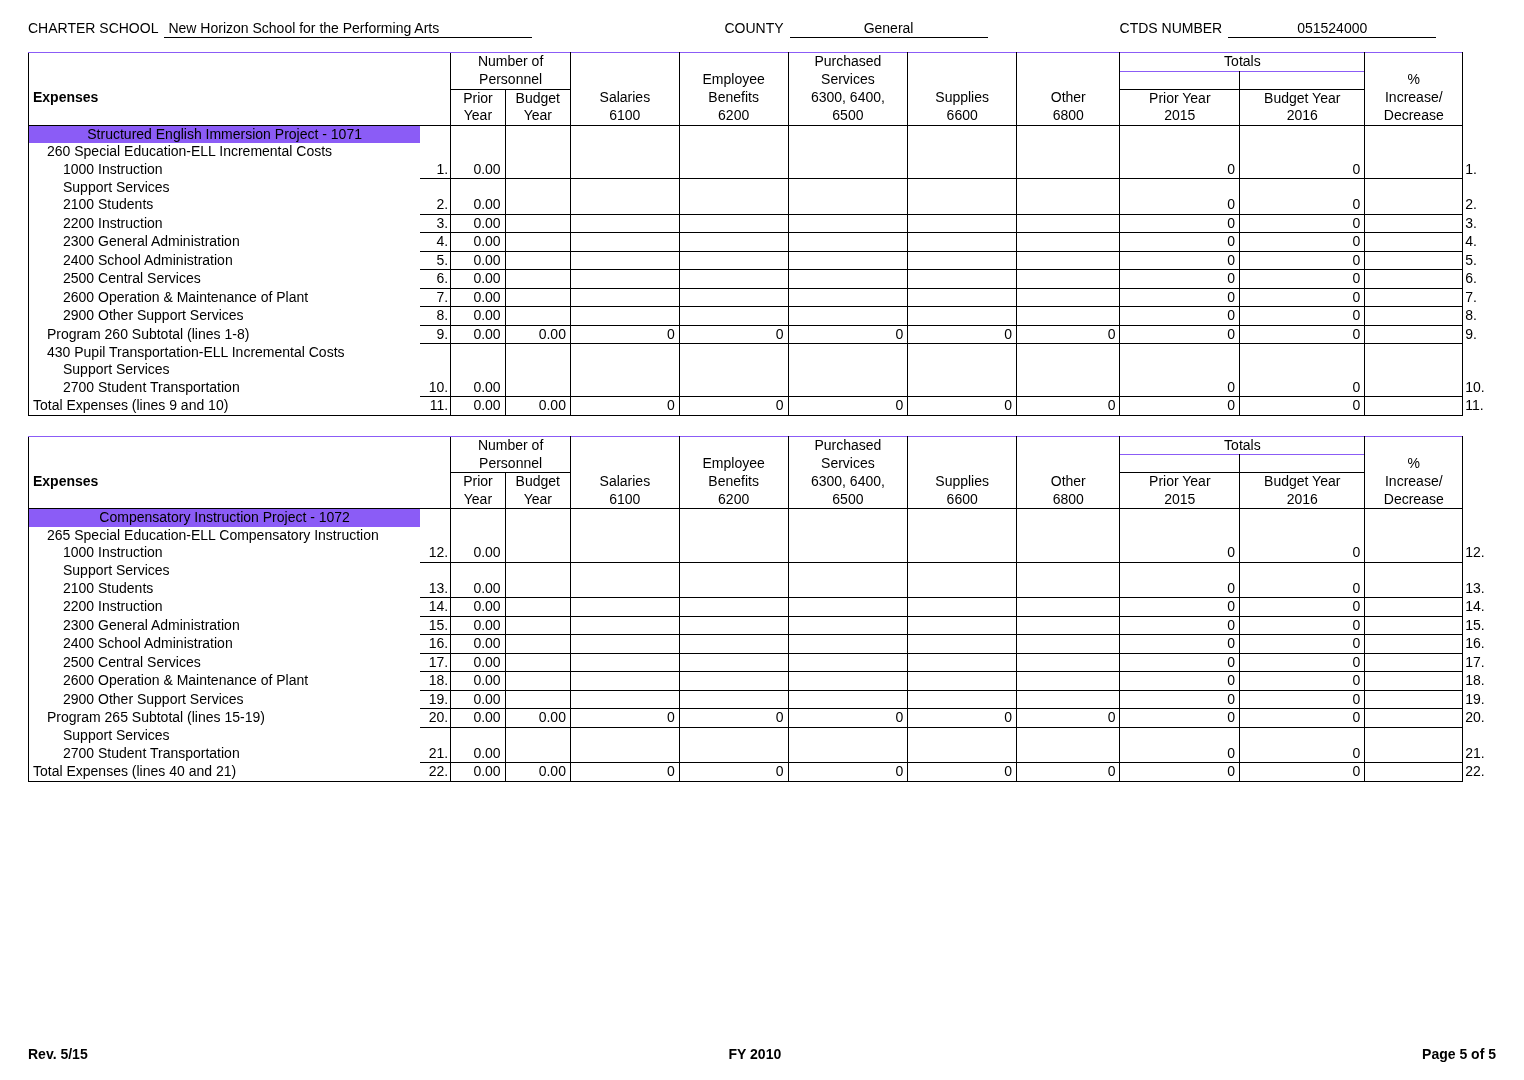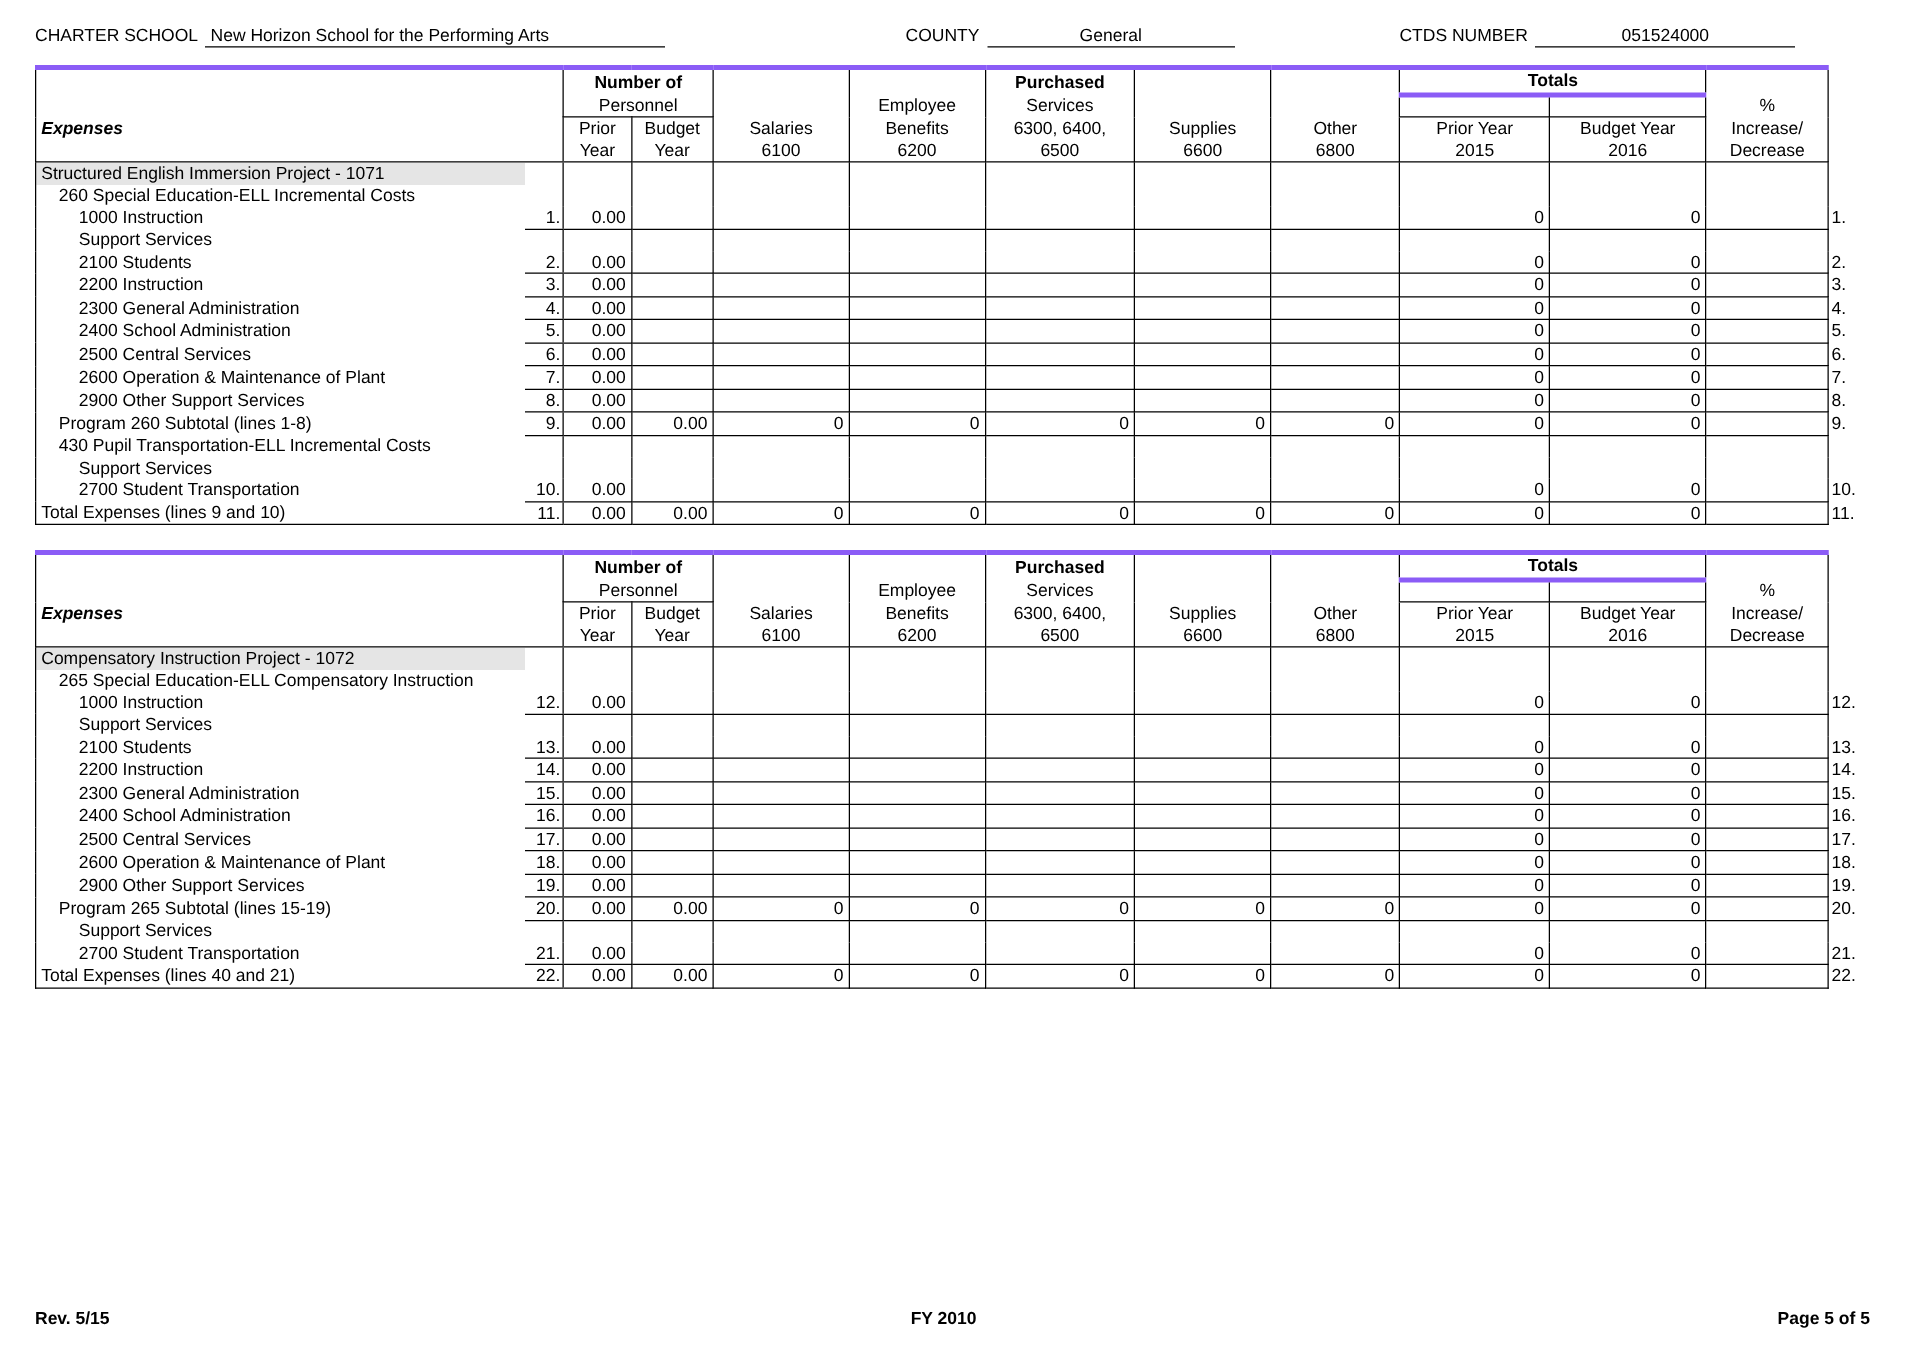--- a/index.html
+++ b/index.html
@@ -42,34 +42,34 @@
     line-height: 1.25;
     font-size: 14px;
     white-space: nowrap;
     overflow: hidden;
   }
   table.budget td.num { text-align: right; }
   table.budget td.lineno { text-align: right; padding-right: 2px; }
   table.budget td.outno  { text-align: left;  padding-left: 2px; }
 
   
-  .bT { border-top:    4px solid #8b5cf6; font-weight: bold; }
+  .bT { border-top:    1px solid #8b5cf6; }
   .bB { border-bottom: 1px solid #000; }
   .bL { border-left:   1px solid #000; }
   .bR { border-right:  1px solid #000; }
 
   .indent1 { padding-left: 18px !important; }
   .indent2 { padding-left: 34px !important; text-align: left; }
 
   .proj {
-    background: #e5e5e5;
+    background: #8b5cf6;
     font-weight: normal;
-    text-align: left;
+    text-align: center;
   }
-  .bold { font-weight: bold; font-style: italic; }
+  .bold { font-weight: bold; }
 
   .footer {
     position: fixed;
     left: 28px; right: 28px; bottom: 18px;
     display: flex;
     justify-content: space-between;
     font-weight: bold;
   }
 
   col.c-desc   { width: 360px; }

